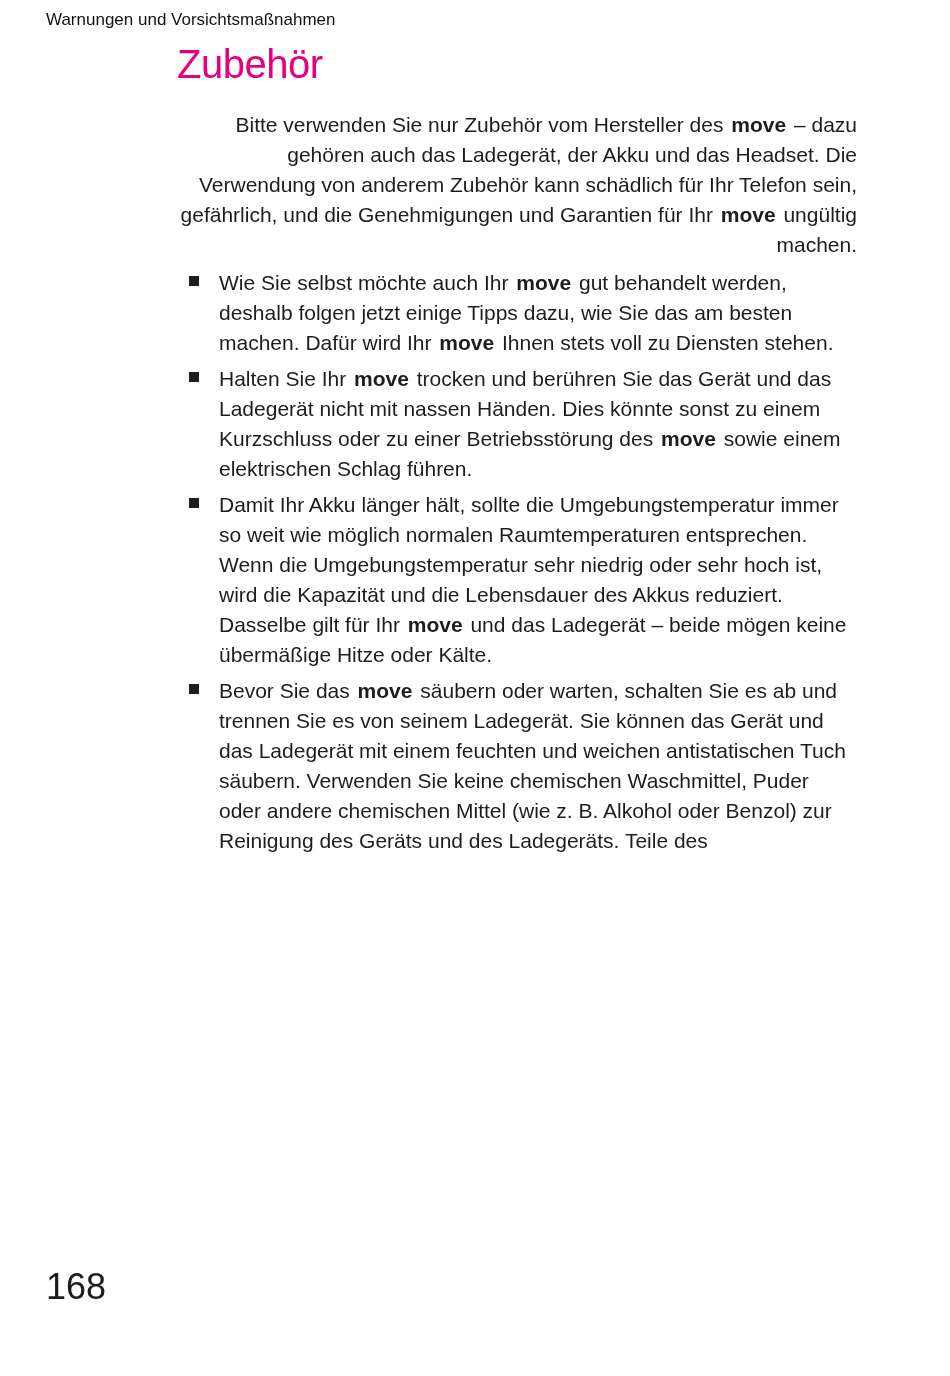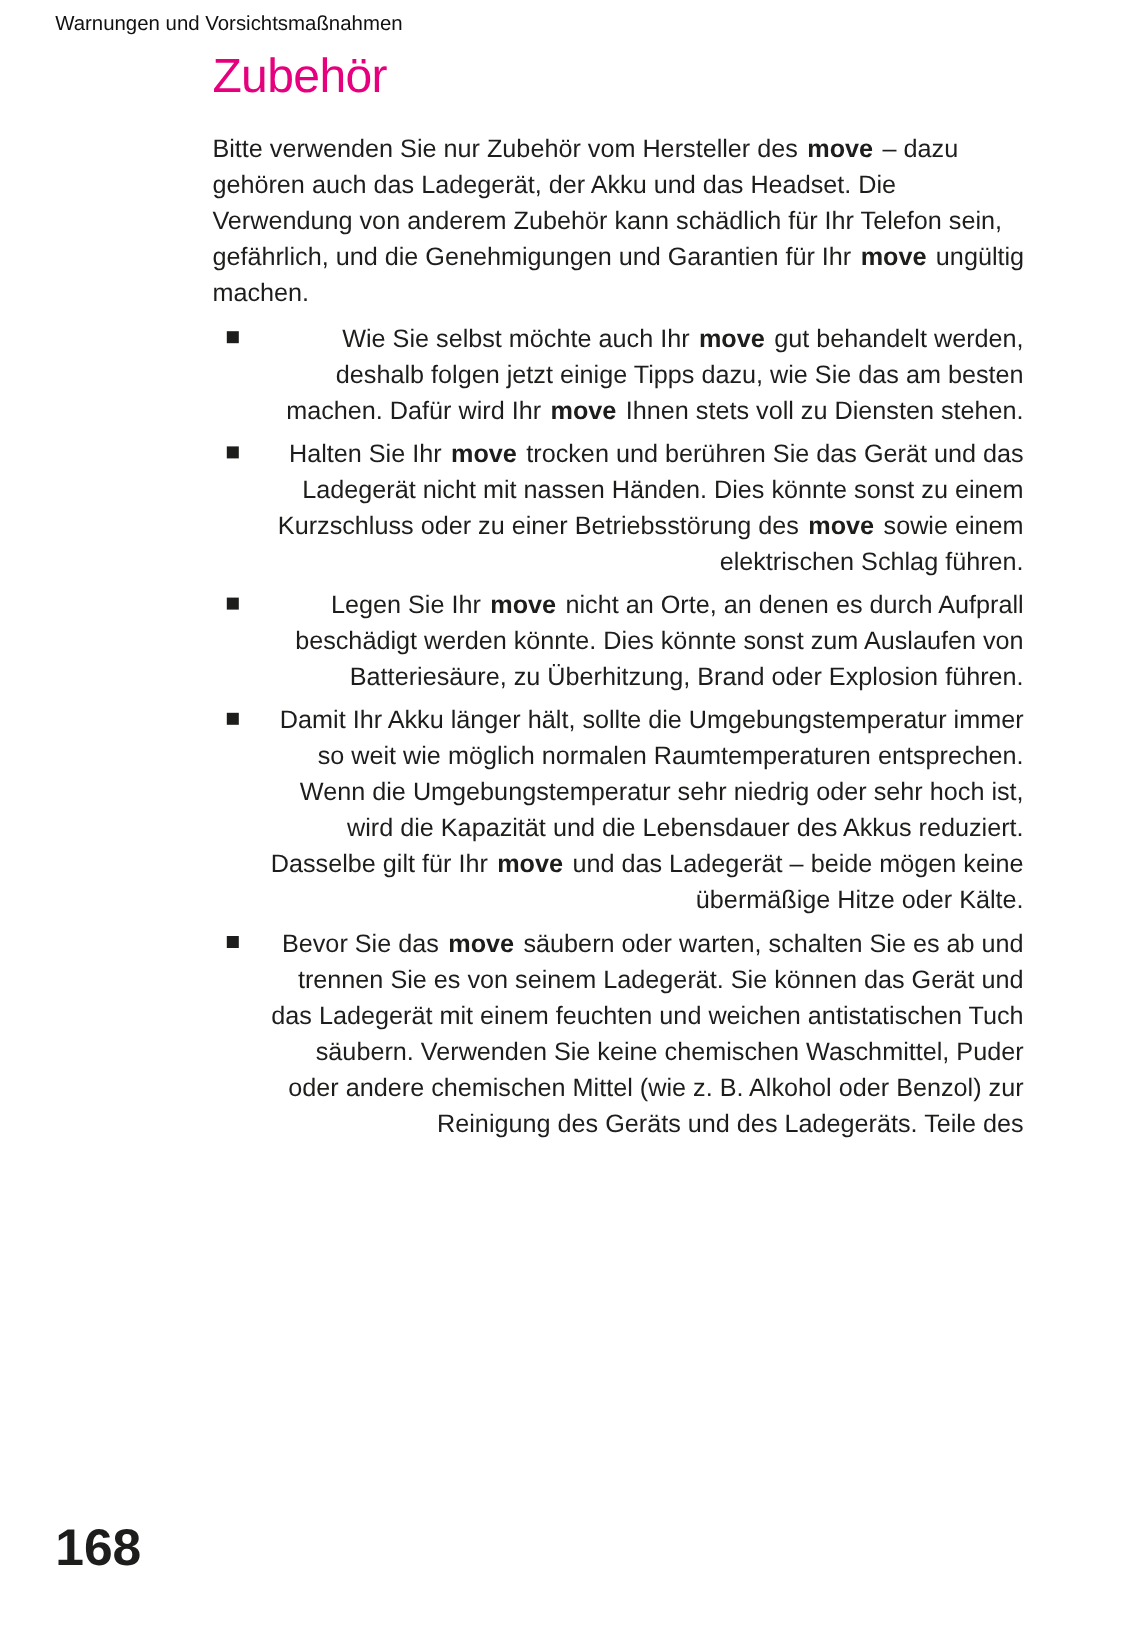--- a/index.html
+++ b/index.html
@@ -31,47 +31,47 @@
     color: var(--accent, #e6007e);
     letter-spacing: -0.5px;
     margin: 34px 0 24px 0;
     line-height: 1.1;
   }
   .section-heading:first-child { margin-top: 0; }
   .body-paragraph {
     font-size: 21px;
     line-height: 30px;
     margin: 0 0 6px 0;
+    text-align: right;
   }
   .bullet-list {
     list-style: none;
     margin: 0;
   }
   .bullet-item {
     display: flex;
     align-items: flex-start;
     font-size: 21px;
     line-height: 30px;
-    text-align: right;
   }
   .bullet-marker {
     width: 10px;
     height: 10px;
     background: #1d1d1b;
     margin: 10px 18px 0 10px;
     flex: 0 0 auto;
   }
   .bullet-text { flex: 1 1 auto; }
   strong { font-weight: bold; }
   .page-number {
     position: absolute;
     left: 40px;
     top: 1260px;
-    font-size: 43px;
-    font-weight: 700;
+    font-size: 36px;
+    font-weight: 400;
     color: #1d1d1b;
   }
 </style>
 </head>
 <body>
 
 <div class="running-header">Warnungen und Vorsichtsmaßnahmen</div>
 
 <main class="content" id="content">
     <h1 class="section-heading">Zubehör</h1>
@@ -80,24 +80,20 @@
       <li class="bullet-item">
         <span class="bullet-marker"></span>
         <div class="bullet-text">Wie Sie selbst möchte auch Ihr <strong>move</strong> gut behandelt werden, deshalb folgen jetzt einige Tipps dazu, wie Sie das am besten machen. Dafür wird Ihr <strong>move</strong> Ihnen stets voll zu Diensten stehen.</div>
       </li>
       <li class="bullet-item">
         <span class="bullet-marker"></span>
         <div class="bullet-text">Halten Sie Ihr <strong>move</strong> trocken und berühren Sie das Gerät und das Ladegerät nicht mit nassen Händen. Dies könnte sonst zu einem Kurzschluss oder zu einer Betriebsstörung des <strong>move</strong> sowie einem elektrischen Schlag führen.</div>
       </li>
       <li class="bullet-item">
         <span class="bullet-marker"></span>
-        <div class="bullet-text">Legen Sie Ihr <strong>move</strong> nicht an Orte, an denen es durch Aufprall beschädigt werden könnte. Dies könnte sonst zum Auslaufen von Batteriesäure, zu Überhitzung, Brand oder Explosion führen.</div>
-      </li>
-      <li class="bullet-item">
-        <span class="bullet-marker"></span>
         <div class="bullet-text">Damit Ihr Akku länger hält, sollte die Umgebungstemperatur immer so weit wie möglich normalen Raumtemperaturen entsprechen. Wenn die Umgebungstemperatur sehr niedrig oder sehr hoch ist, wird die Kapazität und die Lebensdauer des Akkus reduziert. Dasselbe gilt für Ihr <strong>move</strong> und das Ladegerät – beide mögen keine übermäßige Hitze oder Kälte.</div>
       </li>
     </ul>
     <ul class="bullet-list">
       <li class="bullet-item">
         <span class="bullet-marker"></span>
         <div class="bullet-text">Bevor Sie das <strong>move</strong> säubern oder warten, schalten Sie es ab und trennen Sie es von seinem Ladegerät. Sie können das Gerät und das Ladegerät mit einem feuchten und weichen antistatischen Tuch säubern. Verwenden Sie keine chemischen Waschmittel, Puder oder andere chemischen Mittel (wie z. B. Alkohol oder Benzol) zur Reinigung des Geräts und des Ladegeräts. Teile des</div>
       </li>
     </ul>
   </main>

